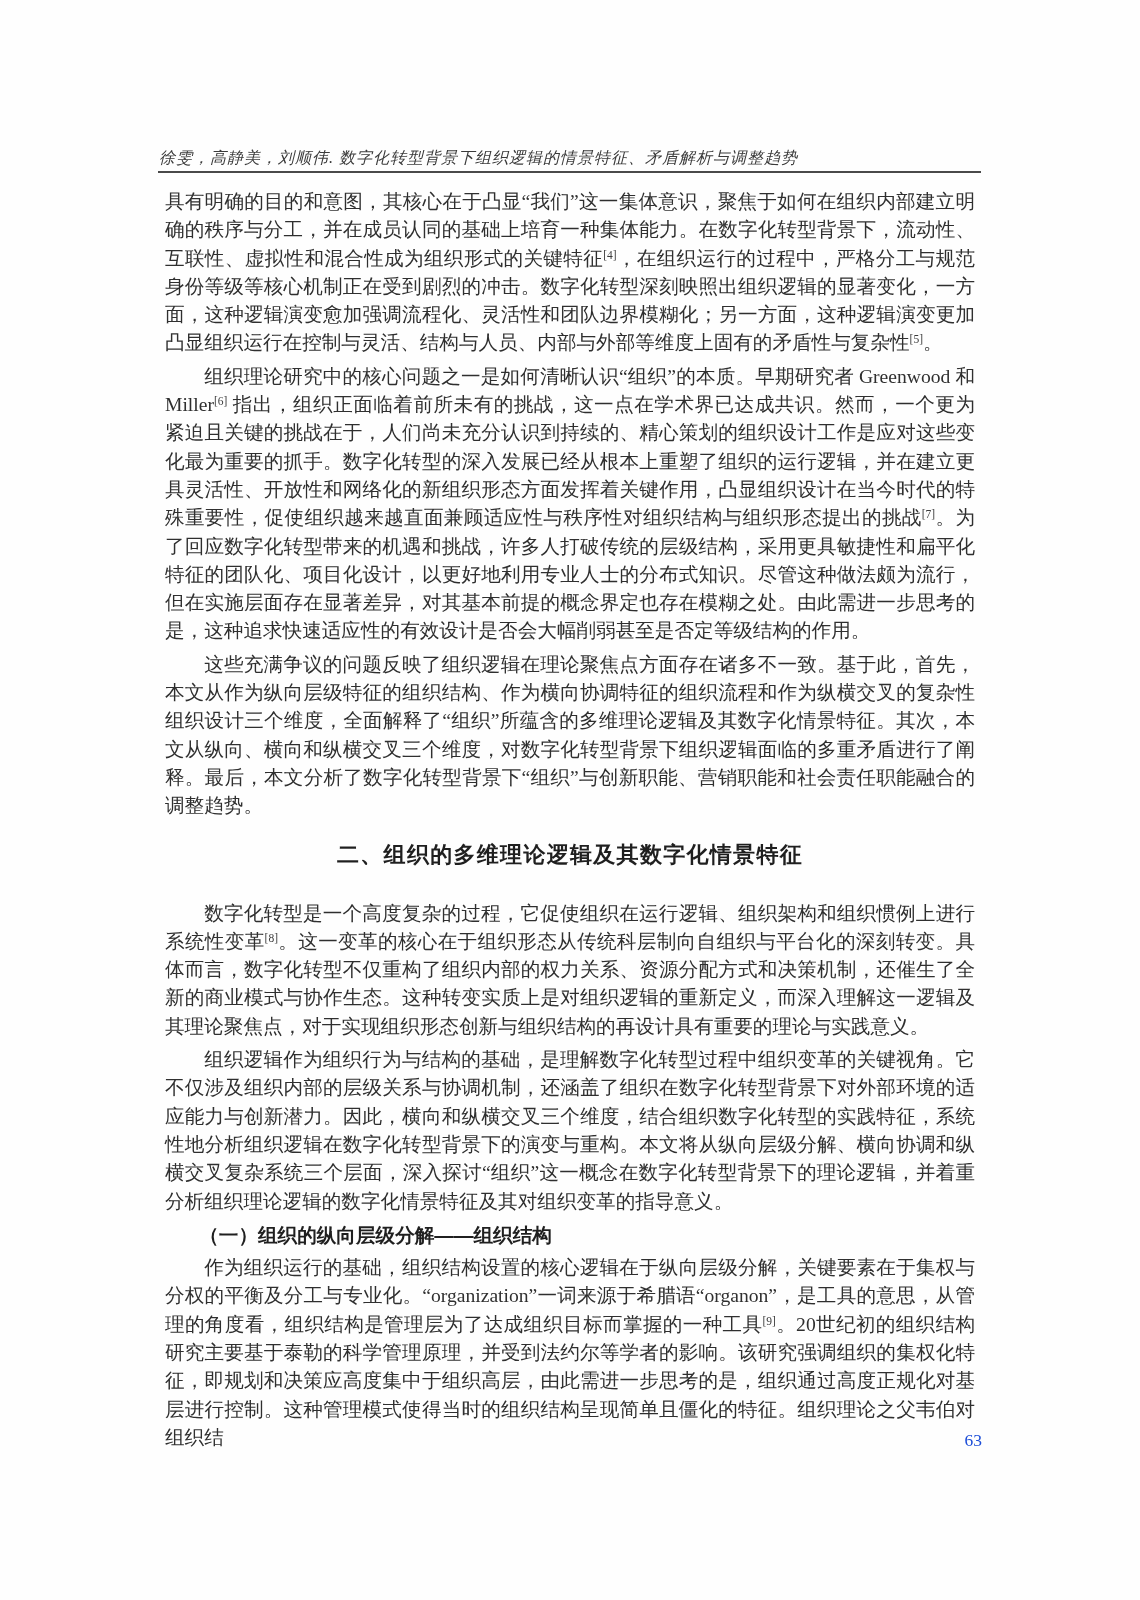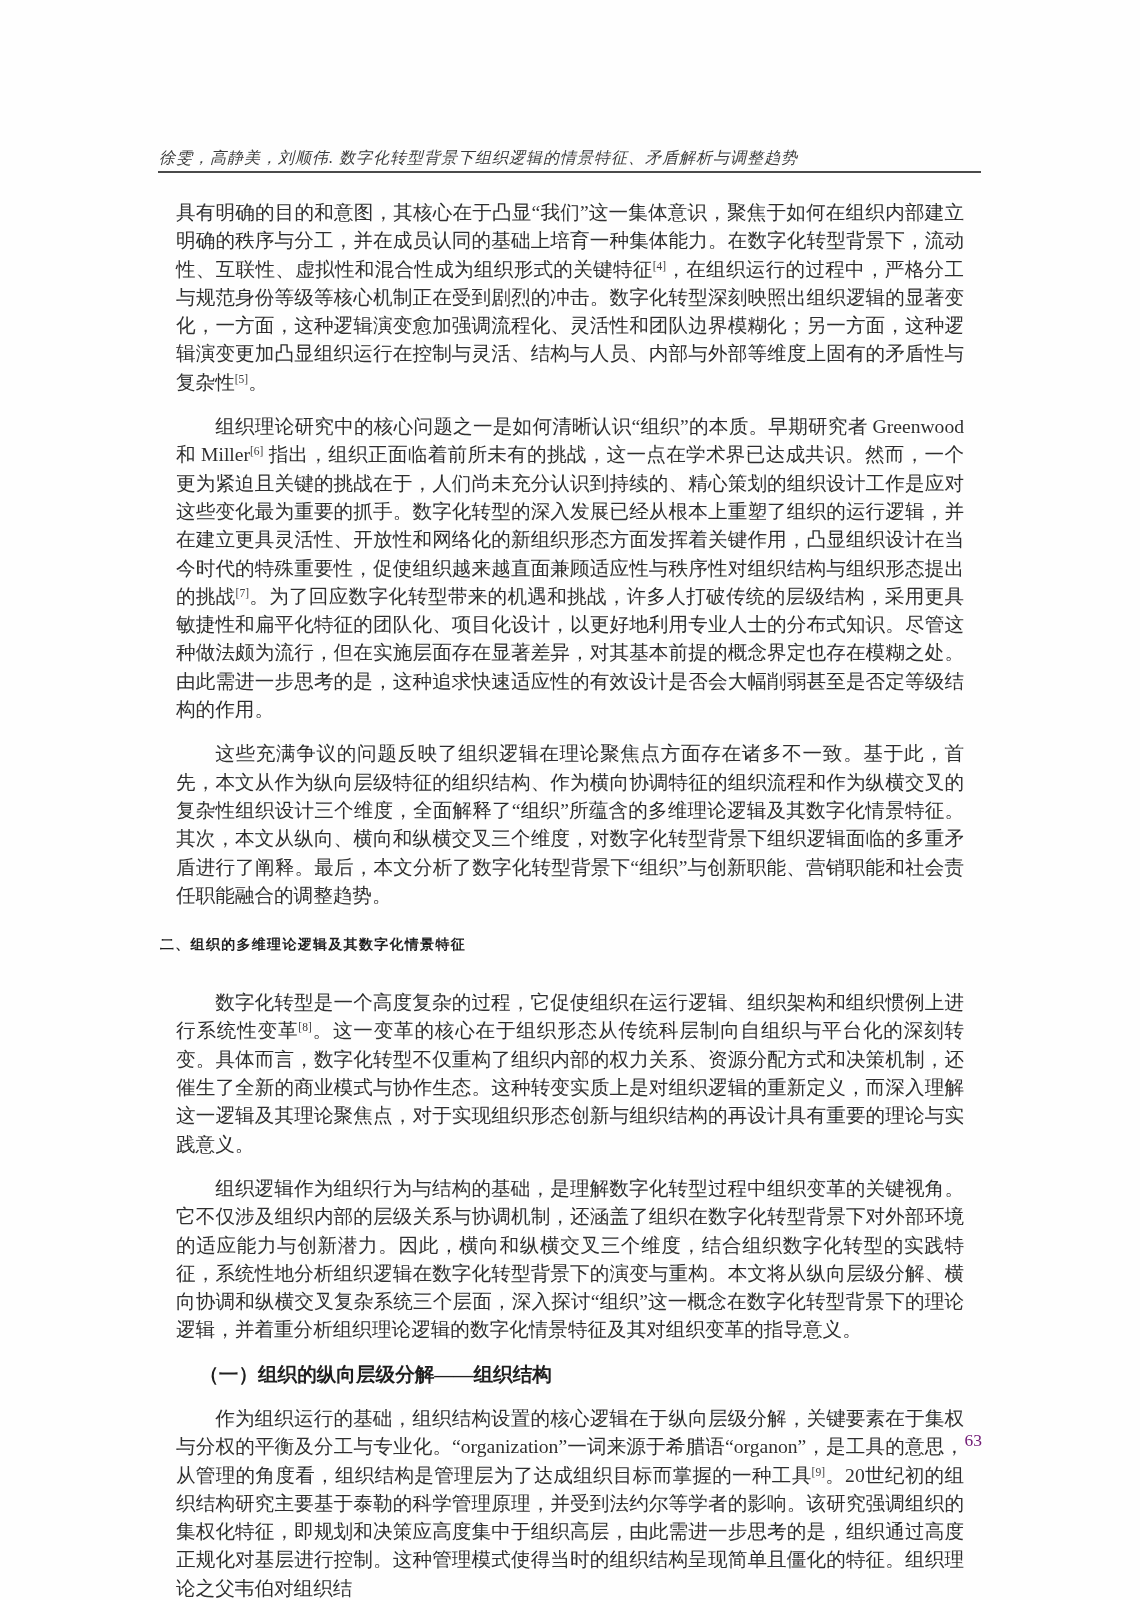--- a/index.html
+++ b/index.html
@@ -37,44 +37,45 @@
     height: 1.5px;
     background: #4a4a4a;
   }
   .article-body {
     position: absolute;
     left: 160px;
     top: 183px;
     width: 820px;
   }
   p.para {
-    margin: 16px;
+    margin: 5px;
     font-size: 19.6px;
     line-height: 28.3px;
     text-align: justify;
     text-justify: inter-ideograph;
     text-indent: 2em;
     color: #2f2f2f;
     letter-spacing: 0px;
     word-break: break-all;
   }
   p.para.no-indent {
     text-indent: 0;
   }
   .section-heading {
     font-family: "Liberation Sans", "DejaVu Sans", sans-serif;
     font-weight: bold;
-    font-size: 14px;
+    font-size: 22px;
     line-height: 28px;
     letter-spacing: 1.3px;
+    text-align: center;
     color: #1f1f1f;
     margin: 20px 0 31px 0;
   }
   .sub-heading {
-    font-family: Liberation Serif, serif;
+    font-family: Liberation Sans, sans-serif;
     font-weight: bold;
     font-size: 19.6px;
     line-height: 28.3px;
     text-indent: 2em;
     color: #1f1f1f;
     margin: 0;
   }
   sup.ref {
     font-size: 11.5px;
     line-height: 0;
@@ -82,21 +83,21 @@
     letter-spacing: 0;
     color: #3a3a3a;
   }
   .page-number {
     position: absolute;
     left: 160px;
     top: 1430px;
     width: 822px;
     text-align: right;
     font-size: 17.5px;
-    color: #701a75;
+    color: #1d4ed8;
   }
 </style>
 </head>
 <body>
 
 <div class="page">
   <div class="running-head">徐雯，高静美，刘顺伟. 数字化转型背景下组织逻辑的情景特征、矛盾解析与调整趋势</div>
   <div class="header-rule"></div>
   <div class="article-body">
       <p class="para no-indent"><span>具有明确的目的和意图，其核心在于凸显“我们”这一集体意识，聚焦于如何在组织内部建立明确的秩序与分工，并在成员认同的基础上培育一种集体能力。在数字化转型背景下，流动性、互联性、虚拟性和混合性成为组织形式的关键特征</span><sup class="ref">[4]</sup><span>，在组织运行的过程中，严格分工与规范身份等级等核心机制正在受到剧烈的冲击。数字化转型深刻映照出组织逻辑的显著变化，一方面，这种逻辑演变愈加强调流程化、灵活性和团队边界模糊化；另一方面，这种逻辑演变更加凸显组织运行在控制与灵活、结构与人员、内部与外部等维度上固有的矛盾性与复杂性</span><sup class="ref">[5]</sup><span>。</span></p>

